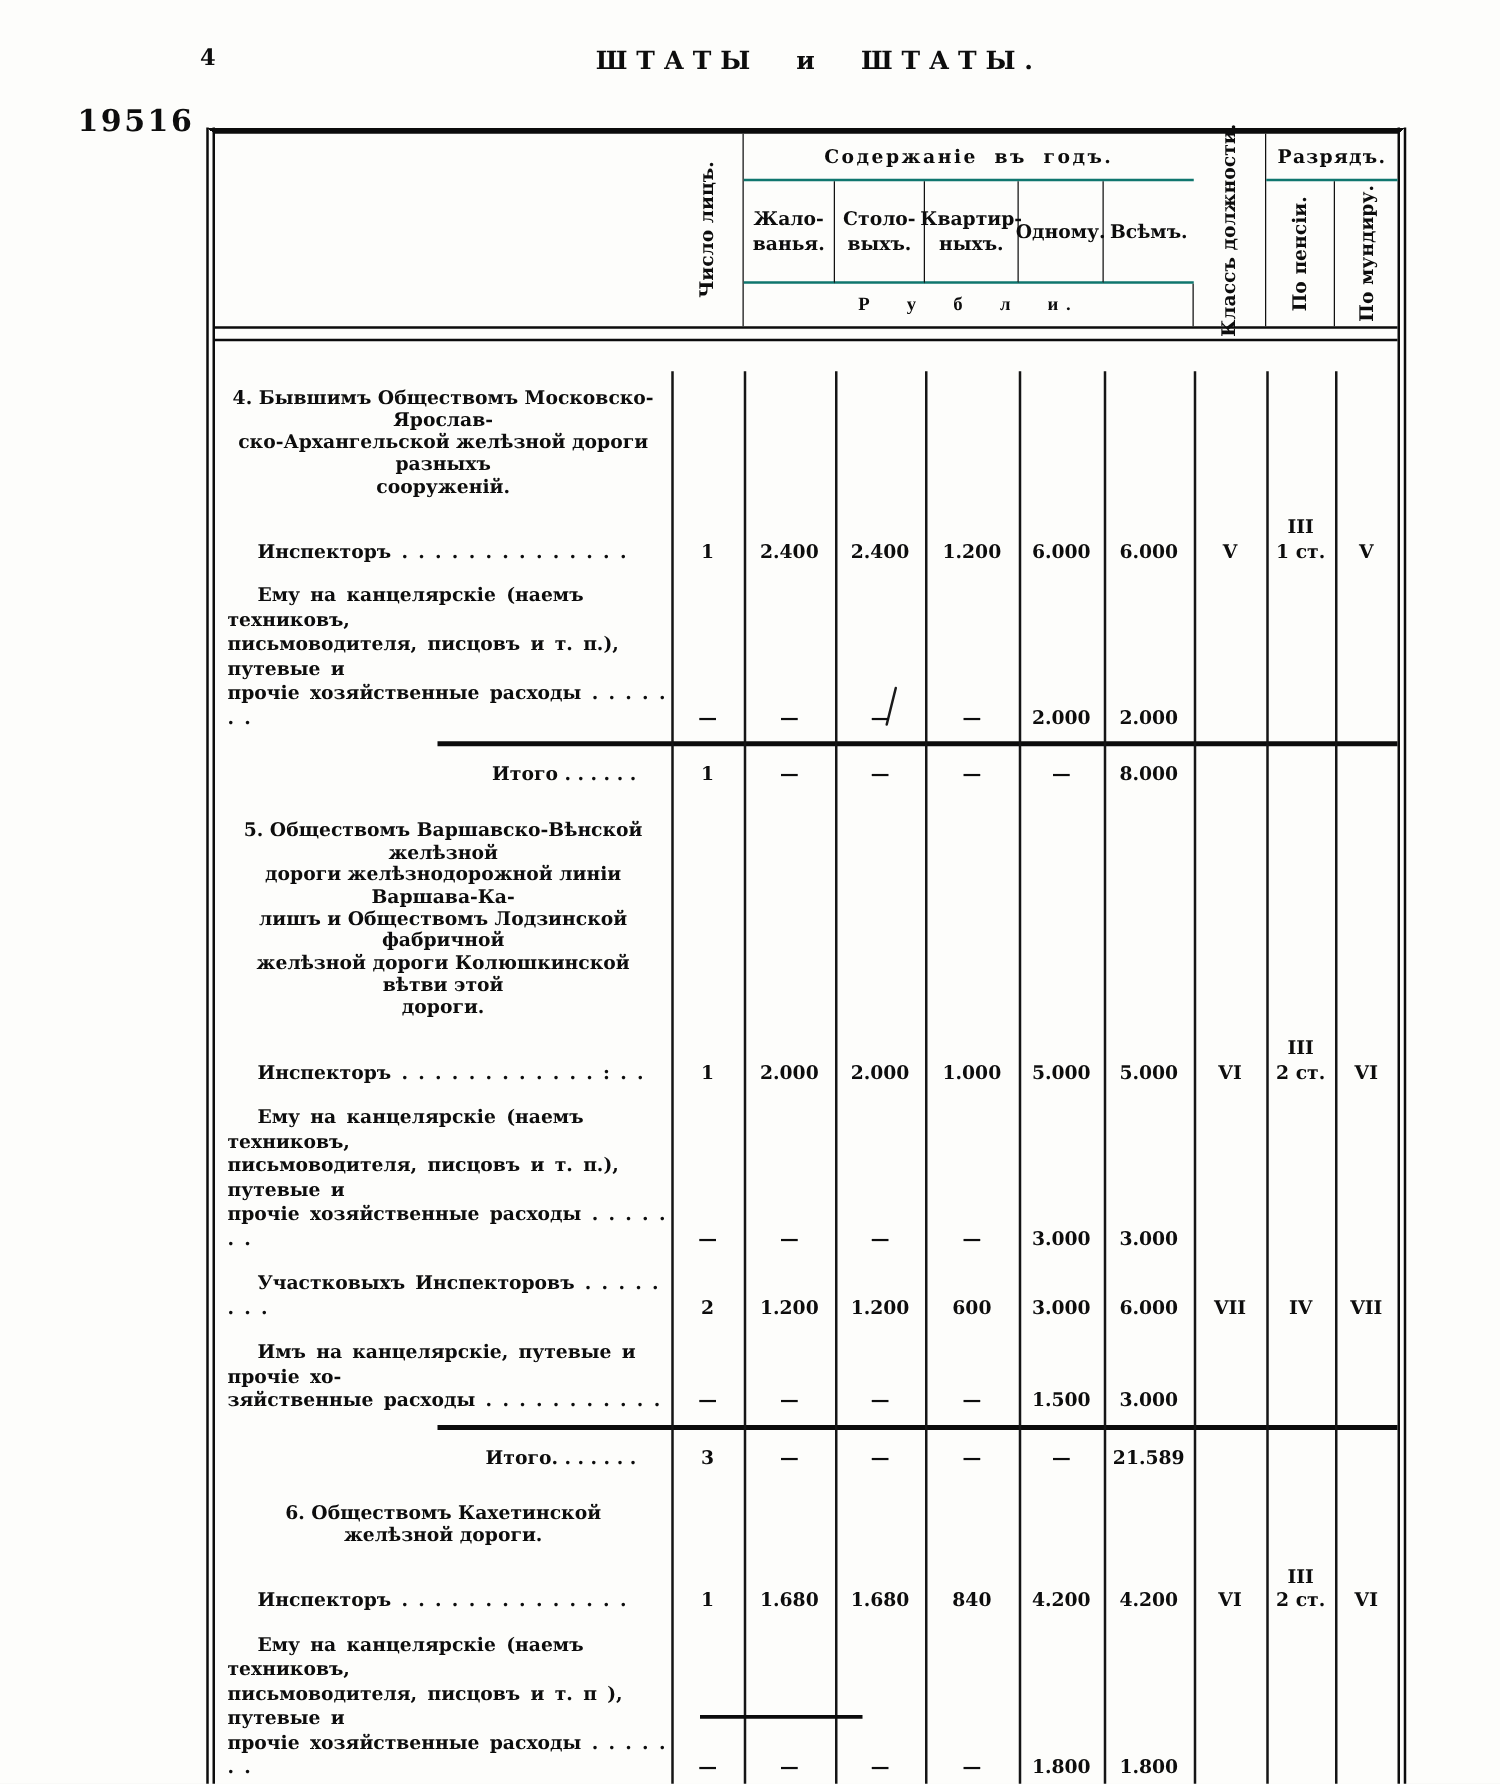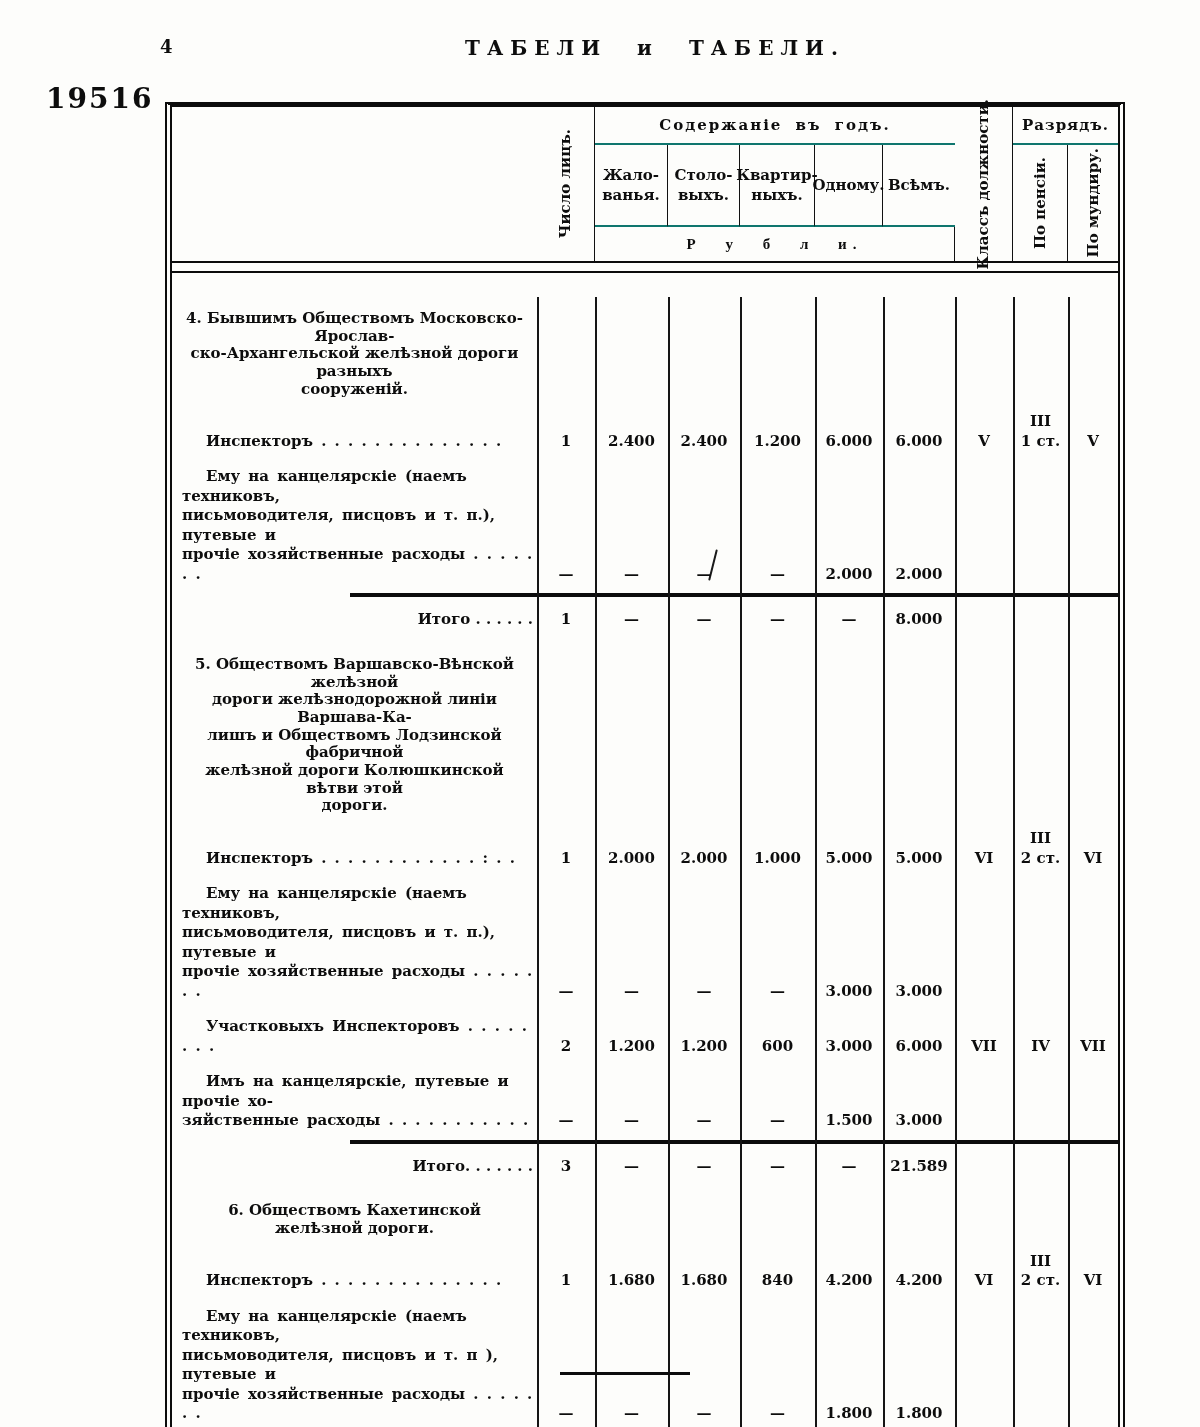--- a/index.html
+++ b/index.html
@@ -10,22 +10,22 @@
     font-family:"DejaVu Serif", serif;
     overflow:hidden;
   }
   
   .page-number{position:absolute; left:160px; top:36px; font-size:18px; font-weight:bold;}
   .running-title{
     position:absolute; left:655px; top:36px; transform:translateX(-50%);
     font-size:20px; font-weight:bold; letter-spacing:7px; word-spacing:16px; white-space:nowrap;
   }
   .act-number{
-    position:absolute; left:46px; top:82px;
-    font-size:28px; font-weight:bold; letter-spacing:2px;
+    position:absolute; left:62px; top:82px;
+    font-size:24px; font-weight:bold; letter-spacing:2px;
   }
   
   .table-frame{
     position:absolute; left:165px; top:102px; width:960px; box-sizing:border-box;
     border-top:5px solid #0c0c0c;
     border-left:7px double #0c0c0c;
     border-right:7px double #0c0c0c;
     background:#fdfdfb;
   }
   .thead{
@@ -59,38 +59,38 @@
     align-items:end;
   }
   .cell{white-space:pre-line; text-align:center; padding-bottom:9px; line-height:1.3;}
   .cell.c0{text-align:left; padding-left:10px; padding-right:0;}
   .trow.heading{align-items:start;}
   .trow.heading .cell.c0{text-align:center; padding:13px 14px 7px; line-height:1.18; font-size:15px;}
   .trow.entry .cell.c0{text-indent:24px; word-spacing:3px; padding-top:7px;}
   .trow.entry .cell{padding-top:7px;}
   .trow.total{align-items:center;}
   .trow.total .cell{padding:13px 0 13px;}
-  .trow.total .cell.c0{text-align:right; padding-right:4px;}
+  .trow.total .cell.c0{text-align:right; padding-right:28px;}
   .rule{height:4px; background:#0c0c0c; margin-left:178px;}
   .artifact-slash{
     position:absolute; left:540px; top:252px; width:2px; height:32px;
     background:#1a1a1a; transform:rotate(14deg); border-radius:1px;
   }
   
   .footnote{position:absolute; left:204px; top:1328px; font-size:15.5px; word-spacing:4px;}
   .footnote .fn-label{font-style:italic; margin-right:6px;}
   .bottom-rule{position:absolute; left:560px; top:1372px; width:130px; height:3px; background:#0c0c0c;}
 </style>
 </head>
 <body>
 
 <div class="page">
 
   <div class="page-number">4</div>
-  <div class="running-title">ТАБЕЛИ и ТАБЕЛИ.</div>
+  <div class="running-title">ШТАТЫ и ШТАТЫ.</div>
   <div class="act-number">19516</div>
 
   <div class="table-frame">
 
     <div class="thead">
       <div class="hc count-head bR">
         <span class="vert">Число лицъ.</span>
       </div>
       <div class="hc maint-group bB">Содержаніе въ годъ.</div>
       <div class="hc sub bR bB" style="grid-column:3;">Жало-

